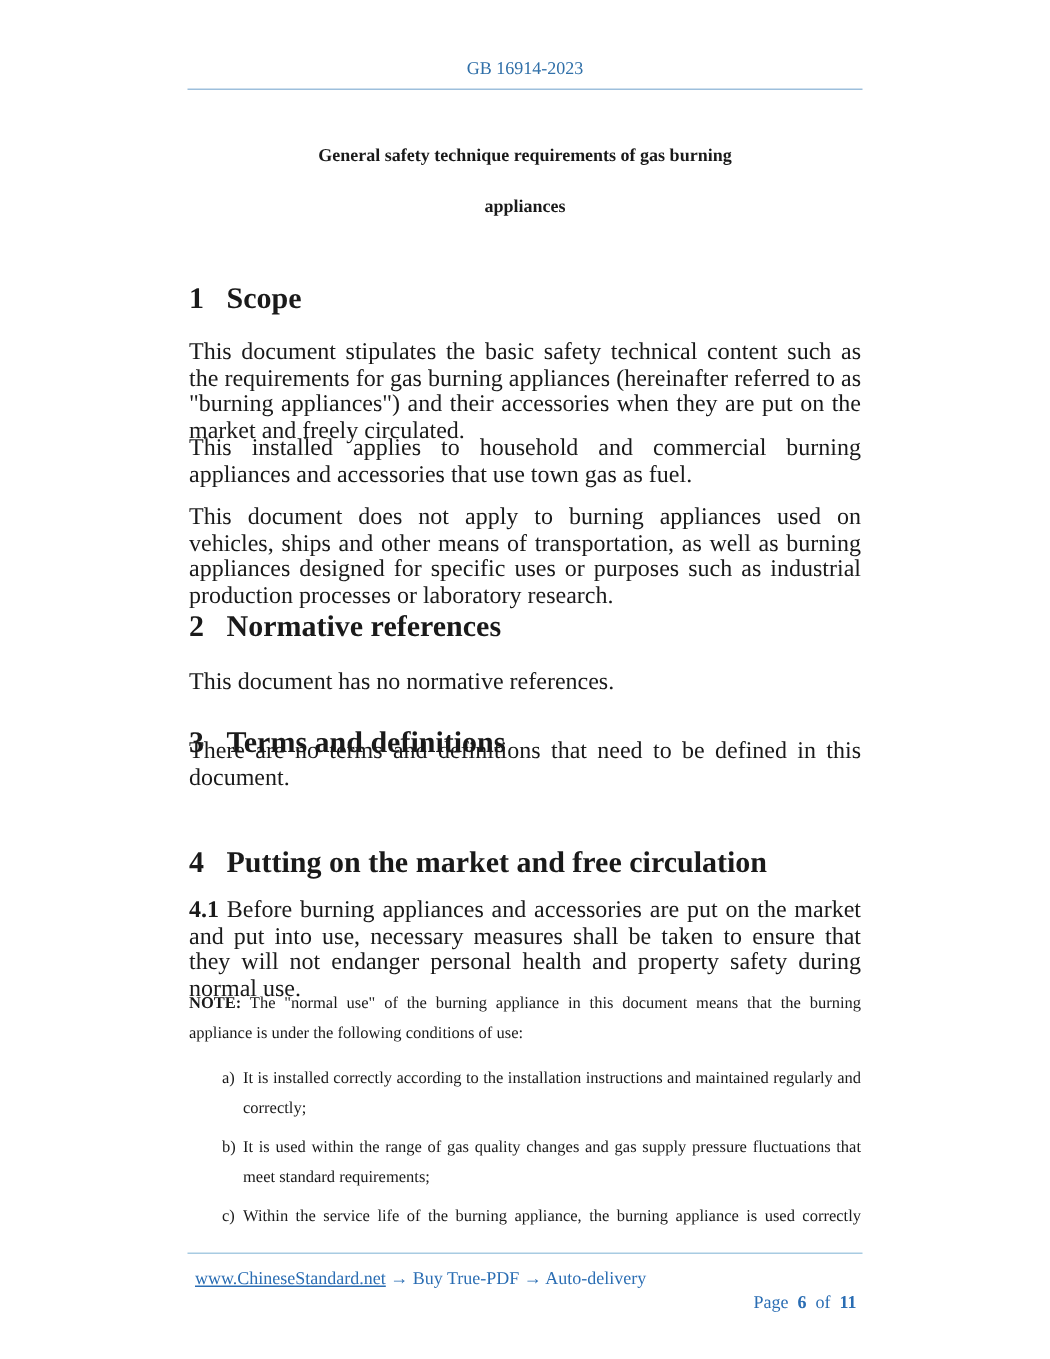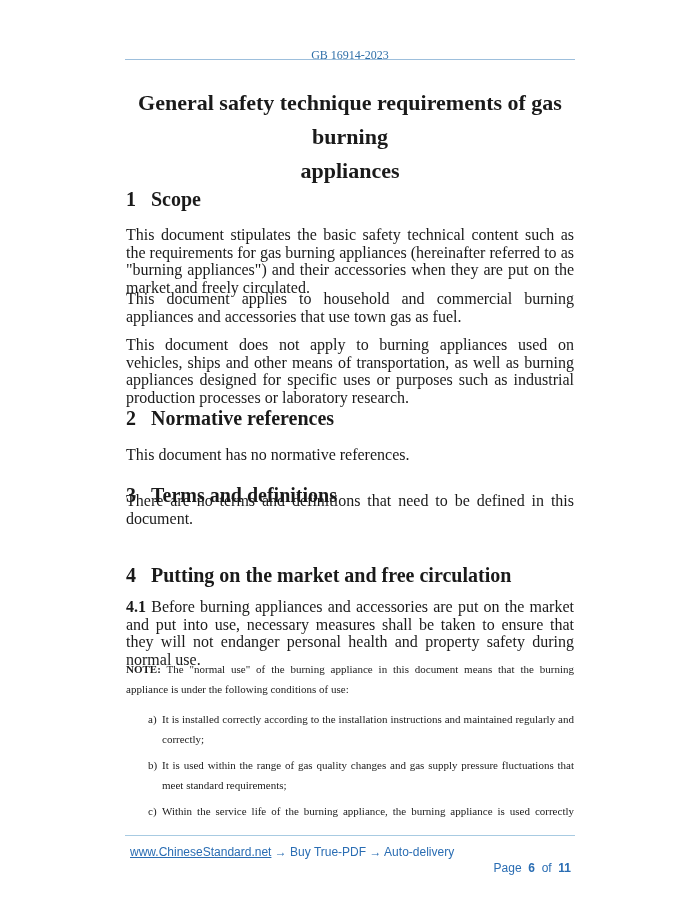--- a/index.html
+++ b/index.html
@@ -1,48 +1,48 @@
 <!DOCTYPE html>
 <html><head>
 <meta charset="utf-8">
 <style>
   html, body { margin: 0; padding: 0; background: #ffffff; }
   body { width: 700px; height: 906px; position: relative; overflow: hidden; font-family: "Liberation Serif", serif; color: #1a1a1a; }
   .page { position: absolute; left: 0; top: 0; width: 700px; height: 906px; }
-  .header-code { position: absolute; top: 48px; left: 0; width: 700px; text-align: center; font-size: 12px; color: #2f6fa8; }
+  .header-code { position: absolute; top: 38px; left: 0; width: 700px; text-align: center; font-size: 12px; color: #2f6fa8; }
   .header-rule { position: absolute; top: 59px; left: 125px; width: 450px; height: 1px; background: #9dbfdc; }
-  .title { position: absolute; top: 86px; left: 125px; width: 450px; text-align: center; font-weight: bold; font-size: 22px; line-height: 34px; }
+  .title { position: absolute; top: 86px; left: 125px; width: 450px; text-align: center; font-weight: bold; font-size: 12px; line-height: 34px; }
   .h1 { position: absolute; left: 126px; font-weight: bold; font-size: 20px; }
   .h1 .num { display: inline-block; width: 25px; }
   .p { position: absolute; left: 126px; width: 448px; font-size: 16px; line-height: 17.5px; text-align: justify; }
   .note { position: absolute; left: 126px; width: 448px; font-size: 11px; line-height: 20px; text-align: justify; }
   .li { position: absolute; left: 148px; width: 426px; font-size: 11px; line-height: 20px; }
   .li .lbl { position: absolute; left: 0; top: 0; }
   .li .txt { display: block; margin-left: 14px; text-align: justify; }
   .footer-rule { position: absolute; top: 835px; left: 125px; width: 450px; height: 1px; background: #a8cbe2; }
-  .footer { position: absolute; top: 845px; left: 130px; width: 445px; font-family: Liberation Sans, sans-serif; font-size: 12px; color: #2a6db3; }
+  .footer { position: absolute; top: 845px; left: 130px; width: 445px; font-family: Liberation Serif, serif; font-size: 12px; color: #2a6db3; }
   .footer a { color: #2a6db3; text-decoration: underline; }
   .footer .page-info { position: absolute; right: 4px; top: 16px; }
   .footer b { font-weight: bold; }
 </style>
 </head>
 <body>
 
 <div class="page">
   <div class="header-code">GB 16914-2023</div>
   <div class="header-rule"></div>
 
   <div class="title">
     <div>General safety technique requirements of gas burning</div>
     <div>appliances</div>
   </div>
 
   <div class="h1" style="top:188px"><span class="num">1</span><span>Scope</span></div>
   <div class="p" style="top:226px">This document stipulates the basic safety technical content such as the requirements for gas burning appliances (hereinafter referred to as "burning appliances") and their accessories when they are put on the market and freely circulated.</div>
-  <div class="p" style="top:290px">This document applies to household and commercial burning appliances and accessories that use town gas as fuel.</div>
+  <div class="p" style="top:290px">This installed applies to household and commercial burning appliances and accessories that use town gas as fuel.</div>
   <div class="p" style="top:336px">This document does not apply to burning appliances used on vehicles, ships and other means of transportation, as well as burning appliances designed for specific uses or purposes such as industrial production processes or laboratory research.</div>
 
   <div class="h1" style="top:407px"><span class="num">2</span><span>Normative references</span></div>
   <div class="p" style="top:446px">This document has no normative references.</div>
 
   <div class="h1" style="top:484px"><span class="num">3</span><span>Terms and definitions</span></div>
   <div class="p" style="top:492px">There are no terms and definitions that need to be defined in this document.</div>
 
   <div class="h1" style="top:564px"><span class="num">4</span><span>Putting on the market and free circulation</span></div>
   <div class="p" style="top:598px"><b>4.1</b> <span>Before burning appliances and accessories are put on the market and put into use, necessary measures shall be taken to ensure that they will not endanger personal health and property safety during normal use.</span></div>

